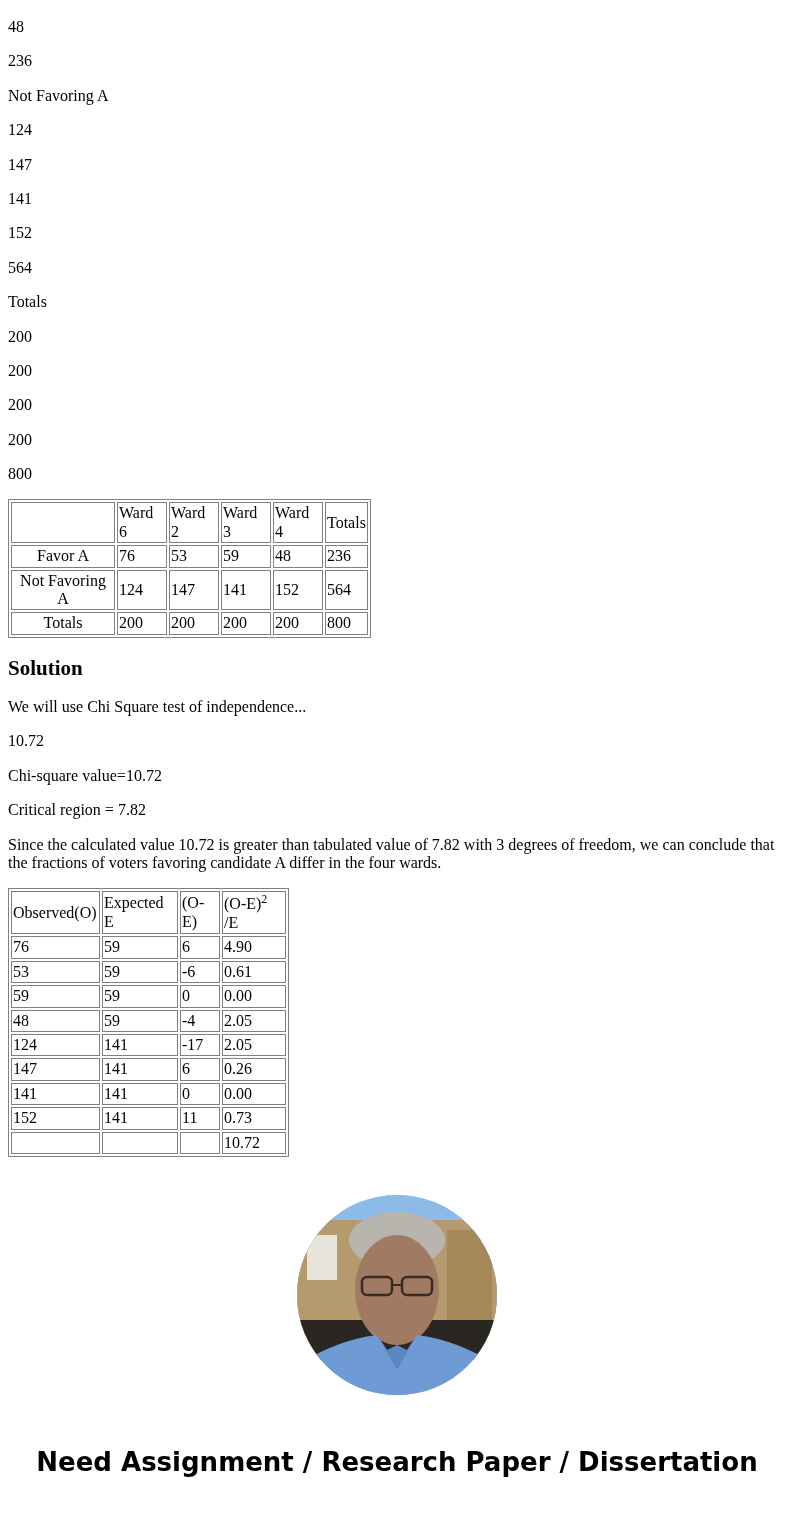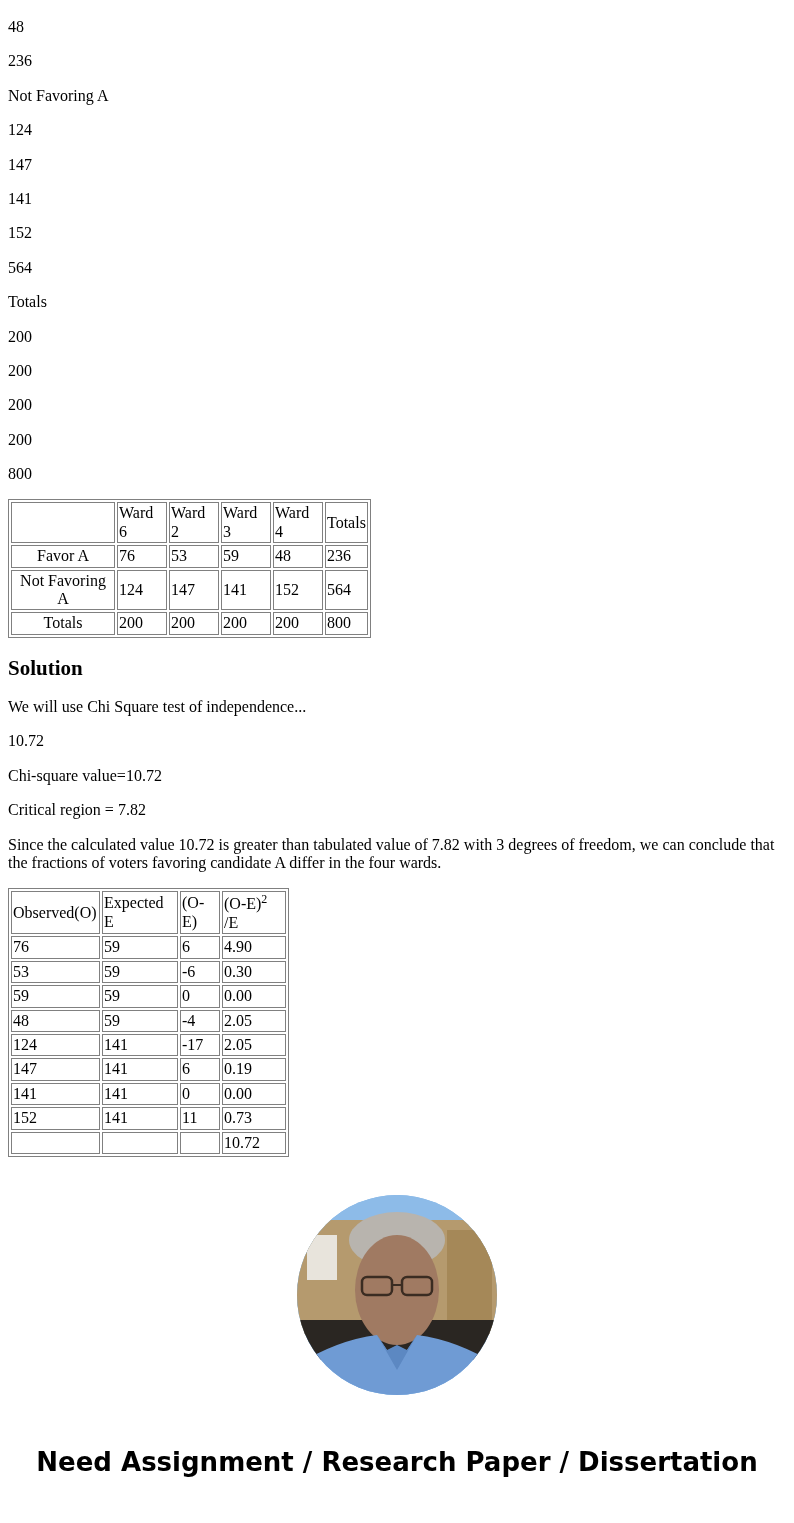--- a/index.html
+++ b/index.html
@@ -126,21 +126,21 @@
     <tr>
           <td>76</td>
           <td>59</td>
           <td>6</td>
           <td>4.90</td>
         </tr>
     <tr>
           <td>53</td>
           <td>59</td>
           <td>-6</td>
-          <td>0.30</td>
+          <td>0.61</td>
         </tr>
     <tr>
           <td>59</td>
           <td>59</td>
           <td>0</td>
           <td>0.00</td>
         </tr>
     <tr>
           <td>48</td>
           <td>59</td>
@@ -150,21 +150,21 @@
     <tr>
           <td>124</td>
           <td>141</td>
           <td>-17</td>
           <td>2.05</td>
         </tr>
     <tr>
           <td>147</td>
           <td>141</td>
           <td>6</td>
-          <td>0.19</td>
+          <td>0.26</td>
         </tr>
     <tr>
           <td>141</td>
           <td>141</td>
           <td>0</td>
           <td>0.00</td>
         </tr>
     <tr>
           <td>152</td>
           <td>141</td>

